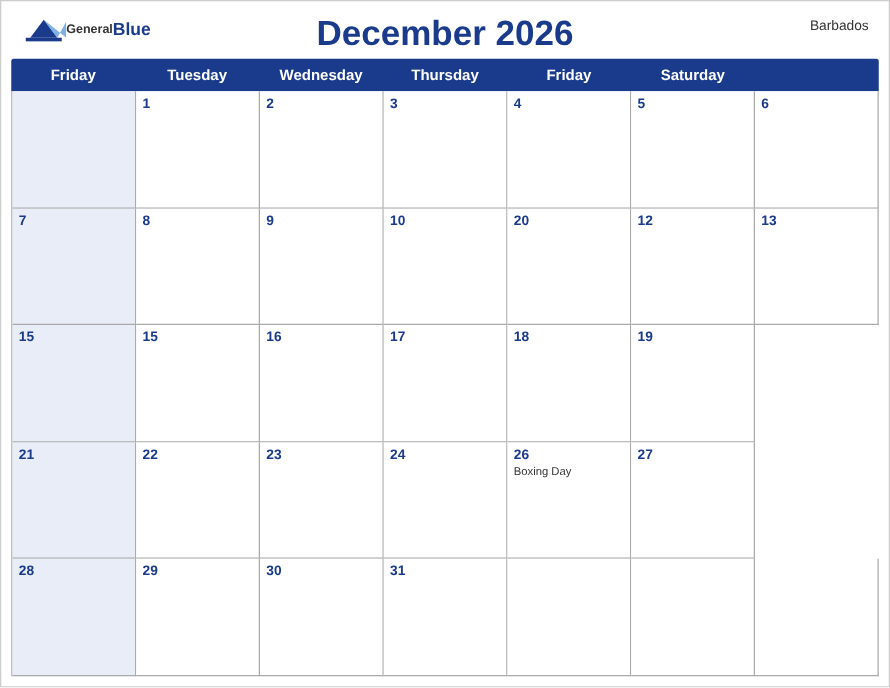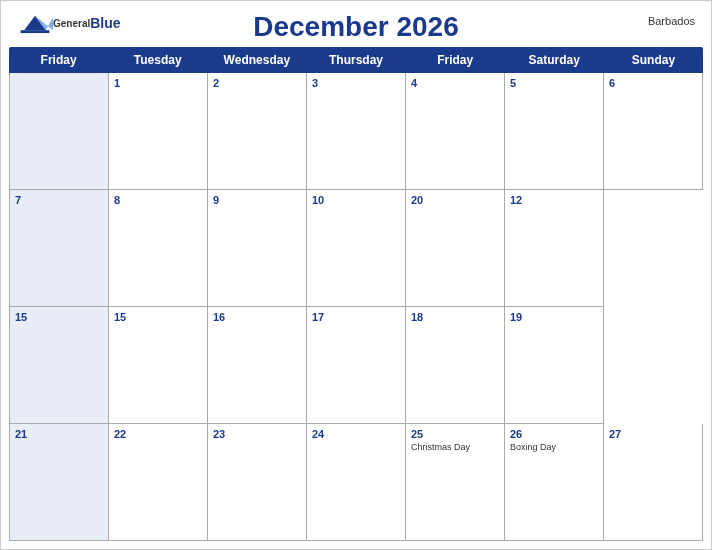--- a/index.html
+++ b/index.html
@@ -150,21 +150,20 @@
   </div>
 
   <div class="calendar-grid">
     <div class="day-headers">
     <div class="day-header">Friday</div>
         <div class="day-header">Tuesday</div>
         <div class="day-header">Wednesday</div>
         <div class="day-header">Thursday</div>
         <div class="day-header">Friday</div>
         <div class="day-header">Saturday</div>
-        <div class="day-header">Sunday</div>
       </div>
     <div class="weeks-container">
     <div class="week-row">
           <div class="day-cell monday empty"></div>
           <div class="day-cell">
             <span class="day-number">1</span>
           </div>
           <div class="day-cell">
             <span class="day-number">2</span>
           </div>
@@ -193,20 +192,23 @@
           </div>
           <div class="day-cell">
             <span class="day-number">10</span>
           </div>
           <div class="day-cell">
             <span class="day-number">20</span>
           </div>
           <div class="day-cell">
             <span class="day-number">12</span>
           </div>
+          <div class="day-cell">
+            <span class="day-number">13</span>
+          </div>
         </div>
         <div class="week-row">
           <div class="day-cell monday">
             <span class="day-number">15</span>
           </div>
           <div class="day-cell">
             <span class="day-number">15</span>
           </div>
           <div class="day-cell">
             <span class="day-number">16</span>
@@ -226,28 +228,41 @@
             <span class="day-number">21</span>
           </div>
           <div class="day-cell">
             <span class="day-number">22</span>
           </div>
           <div class="day-cell">
             <span class="day-number">23</span>
           </div>
           <div class="day-cell">
             <span class="day-number">24</span>
-          </div>
-          <div class="day-cell">
-            <span class="day-number">25</span>
-            <span class="holiday-name">Christmas Day</span>
           </div>
           <div class="day-cell">
             <span class="day-number">26</span>
             <span class="holiday-name">Boxing Day</span>
           </div>
           <div class="day-cell">
             <span class="day-number">27</span>
           </div>
+        </div>
+        <div class="week-row">
+          <div class="day-cell monday">
+            <span class="day-number">28</span>
+          </div>
+          <div class="day-cell">
+            <span class="day-number">29</span>
+          </div>
+          <div class="day-cell">
+            <span class="day-number">30</span>
+          </div>
+          <div class="day-cell">
+            <span class="day-number">31</span>
+          </div>
+          <div class="day-cell empty"></div>
+          <div class="day-cell empty"></div>
+          <div class="day-cell empty"></div>
         </div>
       </div>
   </div>
 </div>
 
 </body></html>

